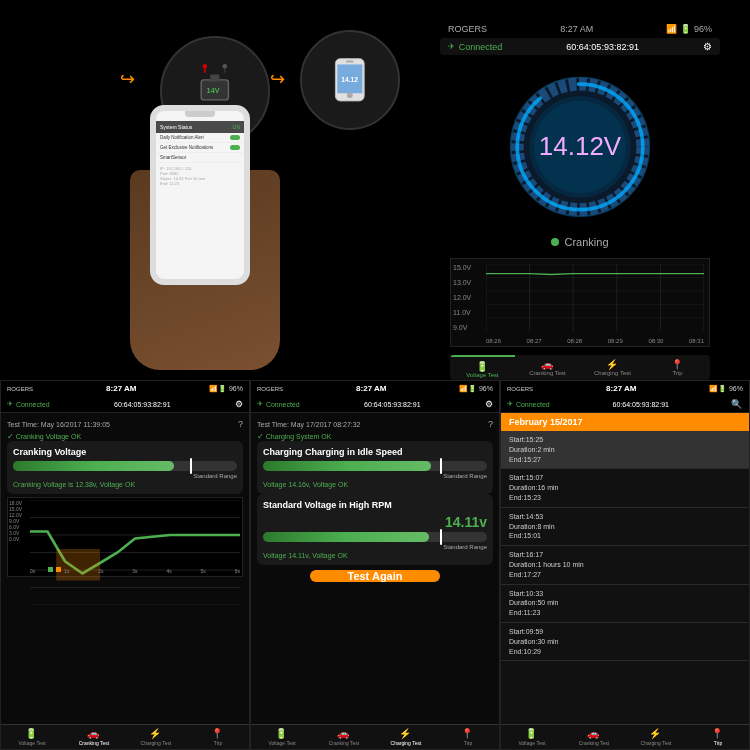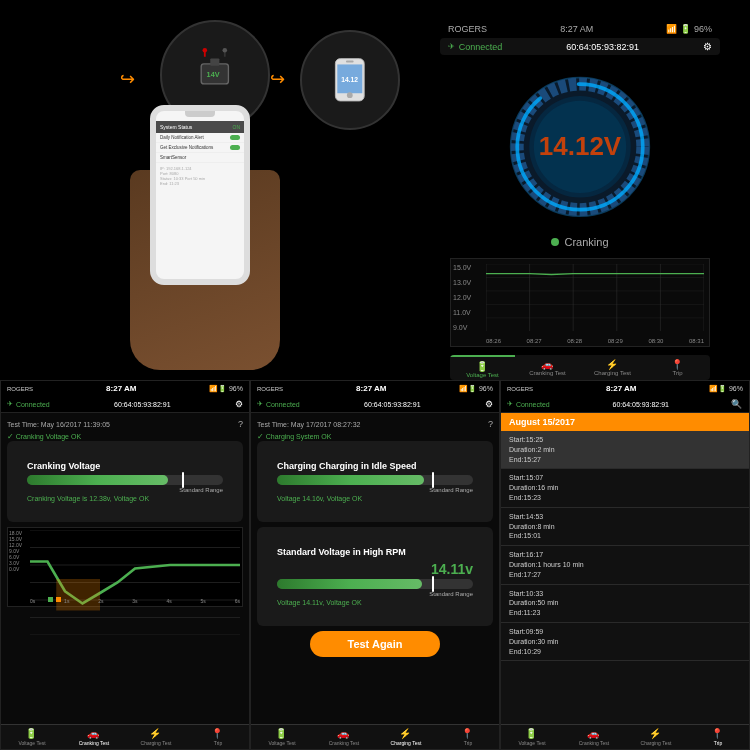--- a/index.html
+++ b/index.html
@@ -37,21 +37,21 @@
     
     .diag-circle {
       position: absolute;
       border-radius: 50%;
       background: #1a1a1a;
       border: 2px solid #333;
       display: flex; align-items: center; justify-content: center;
       overflow: hidden;
     }
     .diag-circle.c1 { width:100px; height:100px; top:30px; left:30px; }
-    .diag-circle.c2 { width:110px; height:110px; top:20px; left:160px; }
+    .diag-circle.c2 { width:110px; height:110px; top:36px; left:160px; }
     .diag-circle.c3 { width:100px; height:100px; top:30px; left:300px; }
 
     .diag-circle svg { width:60%; height:60%; }
 
     
     .voltage-display-area {
       position: absolute;
       right: 30px;
       top: 20px;
       width: 280px;
@@ -100,22 +100,22 @@
       display: flex; align-items:center; justify-content:center;
       margin: 10px 0;
     }
     .voltage-ring-svg {
       position: absolute;
       top:0;left:0;
       width:100%;height:100%;
     }
     .voltage-value {
       font-size: 26px;
-      font-weight: bold;
-      color: #c2410c;
+      font-weight: normal;
+      color: #f0abfc;
       z-index: 2;
     }
     .charging-label {
       display: flex; align-items:center; gap:5px;
       color: #aaa; font-size: 11px; margin-top: 5px;
     }
     .charging-dot { width:8px;height:8px; background:#4CAF50; border-radius:50%; }
 
     
     .mini-chart {
@@ -214,22 +214,21 @@
       display:flex;align-items:center;gap:2px;
       font-size:7px;
     }
     .test-ok-badge.green { color:#4CAF50; }
     .ok-circle { color:#4CAF50; font-size:8px; }
 
     
     .test-card {
       background:#1a1a1a;
       border-radius:6px;
-      padding:20px;
-      margin-bottom:5px;
+      padding:6px;
     }
     .card-title {
       font-size:9px; font-weight:bold; color:#fff;
       margin-bottom:4px;
     }
     .voltage-reading {
       font-size:14px; font-weight:bold; color:#4CAF50;
       text-align:right;
       margin-bottom:2px;
     }
@@ -291,21 +290,21 @@
     .tab-item.active { color:#fff; }
     .tab-icon { font-size:10px; }
     .tab-label { font-size:5px; }
 
     
     .test-again-btn {
       background:#FF8C00;
       color:#fff;
       border:none;
       border-radius:20px;
-      padding:7px 30px;
+      padding:0 30px;
       font-size:11px;
       font-weight:bold;
       cursor:pointer;
       display:block;
       margin: 5px auto;
       width: 130px;
       text-align:center;
     }
     .history-date-header {
       background:#FF8C00;
@@ -742,21 +741,21 @@
       <div class="conn-left">
         <span>✈</span>
           <span>Connected</span>
       </div>
       <span class="conn-mac">60:64:05:93:82:91</span>
       <span class="conn-gear">🔍</span>
     </div>
 
     <div style="flex:1;overflow-y:auto;background:#111;">
 
-      <div class="history-date-header">August 15/2017</div>
+      <div class="history-date-header">February 15/2017</div>
       <div class="history-item selected">
         Start:15:25<br>Duration:2 min<br>End:15:27
       </div>
       <div class="history-item">
         Start:15:07<br>Duration:16 min<br>End:15:23
       </div>
       <div class="history-item">
         Start:14:53<br>Duration:8 min<br>End:15:01
       </div>
 

